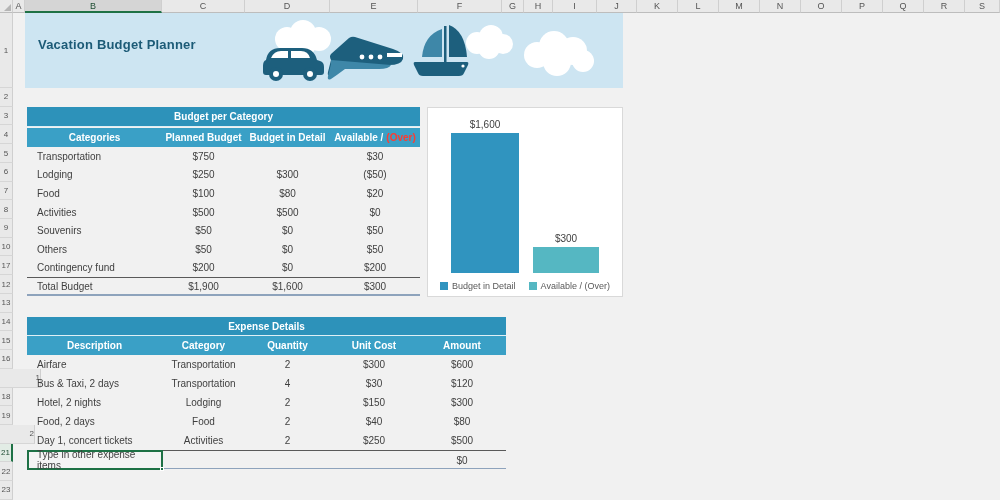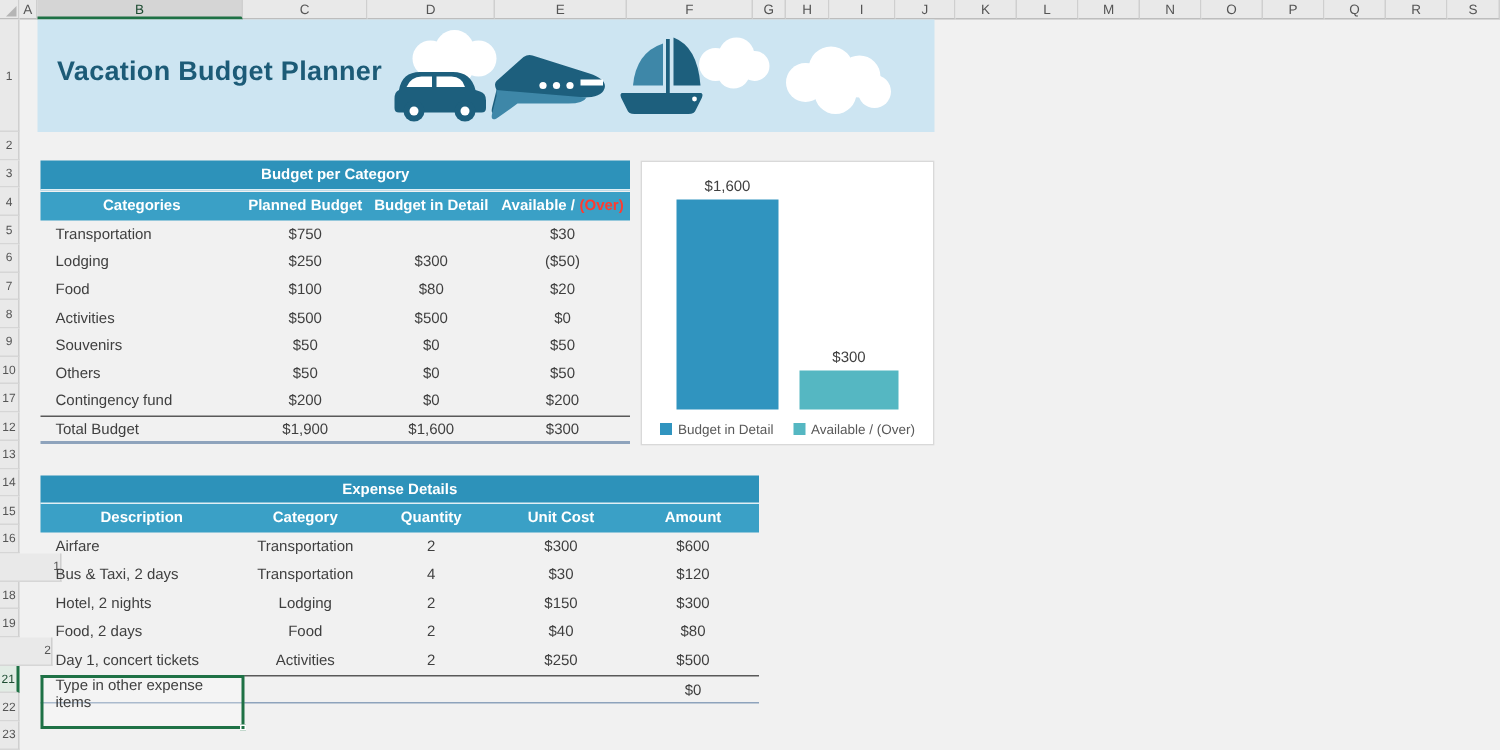--- a/index.html
+++ b/index.html
@@ -15,41 +15,41 @@
   #corner { position:absolute; left:0; top:0; width:13px; height:13px; background:#e9e9e9;
             border-right:1px solid #cfcfcf; border-bottom:1px solid #bdbdbd; }
   #corner:after { content:""; position:absolute; right:1px; bottom:1px; border-left:7px solid transparent; border-bottom:7px solid #b5b5b5; }
   #row-header-bar { position:absolute; left:0; top:13px; width:13px; }
   .rowhdr { width:13px; font-size:8px; color:#555; text-align:center; background:#e9e9e9;
             border-right:1px solid #cfcfcf; border-bottom:1px solid #d6d6d6; display:flex; align-items:center; justify-content:center; overflow:hidden; }
   .rowhdr.sel { background:#e2ece5; border-right:2px solid #1e7145; color:#1e4d33; }
 
   
   #banner { position:absolute; left:25px; top:13px; width:598px; height:75px; background:#cde5f2; }
-  #banner-title { position:absolute; left:13px; top:24px; font-size:18px; font-weight:bold; color:#1c5b77; letter-spacing:.2px; }
+  #banner-title { position:absolute; left:13px; top:24px; font-size:13px; font-weight:bold; color:#1c5b77; letter-spacing:.2px; }
 
   
   .band { position:absolute; color:#fff; font-weight:bold; font-size:10px; display:flex; align-items:center; justify-content:center; }
   .thead { position:absolute; display:flex; color:#fff; font-weight:bold; font-size:10px; }
   .thead .cell { display:flex; align-items:center; justify-content:center; }
   .trow { display:flex; }
   .trow .cell { font-size:10px; color:#3f3f3f; display:flex; align-items:center; justify-content:center; overflow:hidden; white-space:nowrap; }
   .cell.left { justify-content:flex-start; padding-left:10px; }
   .red { color:#e03131; }
 
   #budget-rows { position:absolute; left:27px; top:147px; width:393px; }
   #budget-total { position:absolute; left:27px; top:277px; width:393px; height:19px;
                   border-top:1px solid #595959; border-bottom:2px solid #8ea3bc; }
   #budget-total .cell { font-size:10px; }
 
   #expense-rows { position:absolute; left:27px; top:355px; width:479px; }
   #entry-row { position:absolute; left:27px; top:450px; width:479px; height:19px;
                border-top:1px solid #595959; border-bottom:1px solid #8ea3bc; }
-  #entry-cell { position:absolute; left:0; top:-1px; width:136px; height:36px; border:2px solid #1e7145;
-                display:flex; padding-left:8px; font-size:10px; color:#3f3f3f; background:rgba(255,255,255,.25); }
+  #entry-cell { position:absolute; left:0; top:-1px; width:136px; height:20px; border:2px solid #1e7145;
+                display:flex; align-items:center; padding-left:8px; font-size:10px; color:#3f3f3f; background:rgba(255,255,255,.25); }
   #entry-handle { position:absolute; right:-3px; bottom:-3px; width:4px; height:4px; background:#1e7145; border:1px solid #fff; }
   #entry-amount { position:absolute; left:391px; top:0; width:88px; height:19px; display:flex; align-items:center; justify-content:center;
                   font-size:10px; color:#3f3f3f; }
 
   
   #chart { position:absolute; left:427px; top:107px; width:196px; height:190px; background:#fff; border:1px solid #d9d9d9; }
   .bar { position:absolute; }
   .bar-label { position:absolute; font-size:10px; color:#404040; text-align:center; }
   #legend { position:absolute; left:0; bottom:5px; width:100%; display:flex; justify-content:center; gap:13px; }
   .legend-item { display:flex; align-items:center; gap:4px; font-size:9px; color:#595959; }

